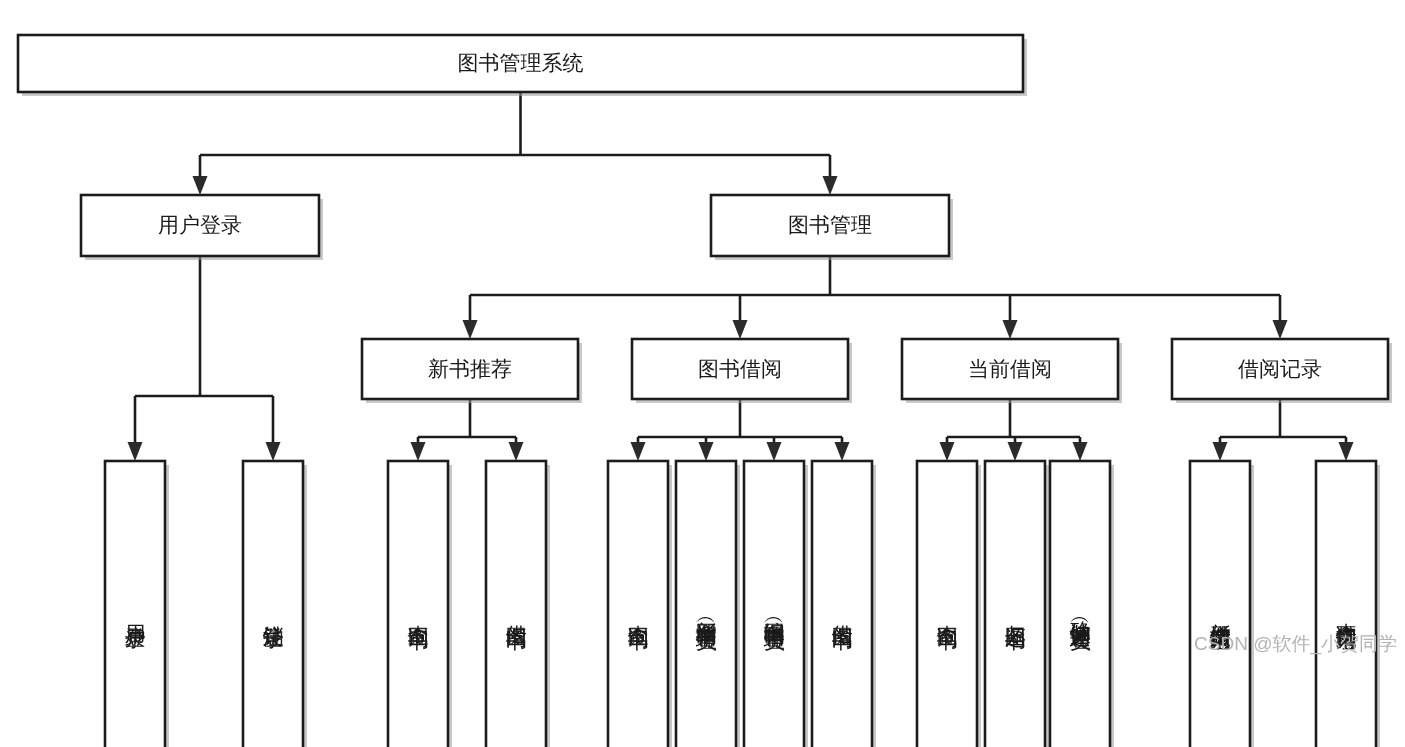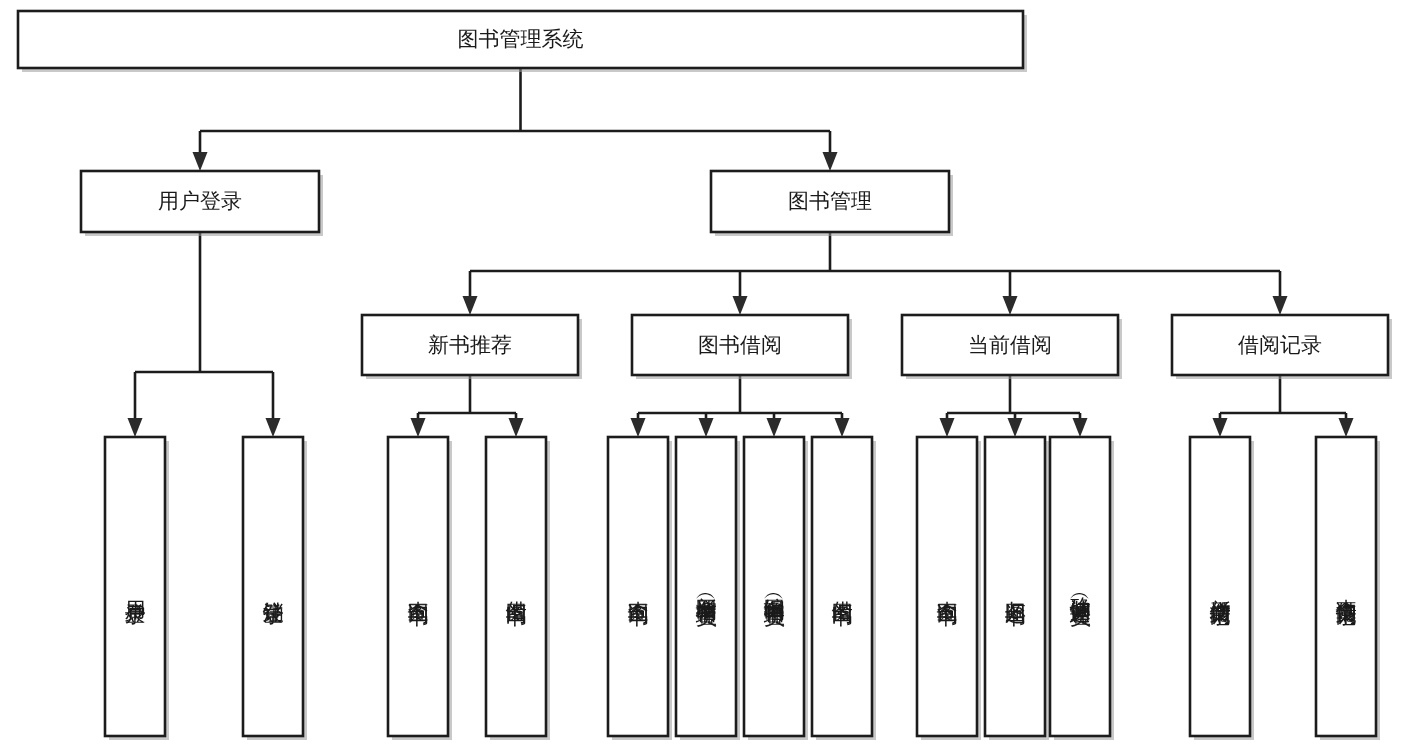--- a/index.html
+++ b/index.html
@@ -12,20 +12,21 @@
     width: 1405px;
     height: 747px;
     font-family: "Liberation Sans", "DejaVu Sans", sans-serif;
     overflow: hidden;
     position: relative;
   }
   #diagram-root {
     position: relative;
     width: 1405px;
     height: 637px;
+    margin-top: 24px;
   }
   svg.diagram {
     position: absolute;
     left: 0;
     top: 0;
     width: 1405px;
     height: 747px;
     display: block;
   }
   .node-box {
@@ -207,13 +208,14 @@
       <div class="vert-label" style="left: 676px; top: 437px; width: 60px; height: 299px;">新增图书（管理员）</div>
       <div class="vert-label" style="left: 744px; top: 437px; width: 60px; height: 299px;">编辑图书（管理员）</div>
       <div class="vert-label" style="left: 812px; top: 437px; width: 60px; height: 299px;">借阅图书</div>
       <div class="vert-label" style="left: 917px; top: 437px; width: 60px; height: 299px;">查询图书</div>
       <div class="vert-label" style="left: 985px; top: 437px; width: 60px; height: 299px;">归还图书</div>
       <div class="vert-label" style="left: 1050px; top: 437px; width: 60px; height: 299px;">确认归还（管理员）</div>
       <div class="vert-label" style="left: 1190px; top: 437px; width: 60px; height: 299px;">新增借阅记录</div>
       <div class="vert-label" style="left: 1316px; top: 437px; width: 60px; height: 299px;">查询借阅记录</div>
     </div>
 
+  <div class="watermark">CSDN @软件_小贺同学</div>
 </div>
 
 </body></html>

